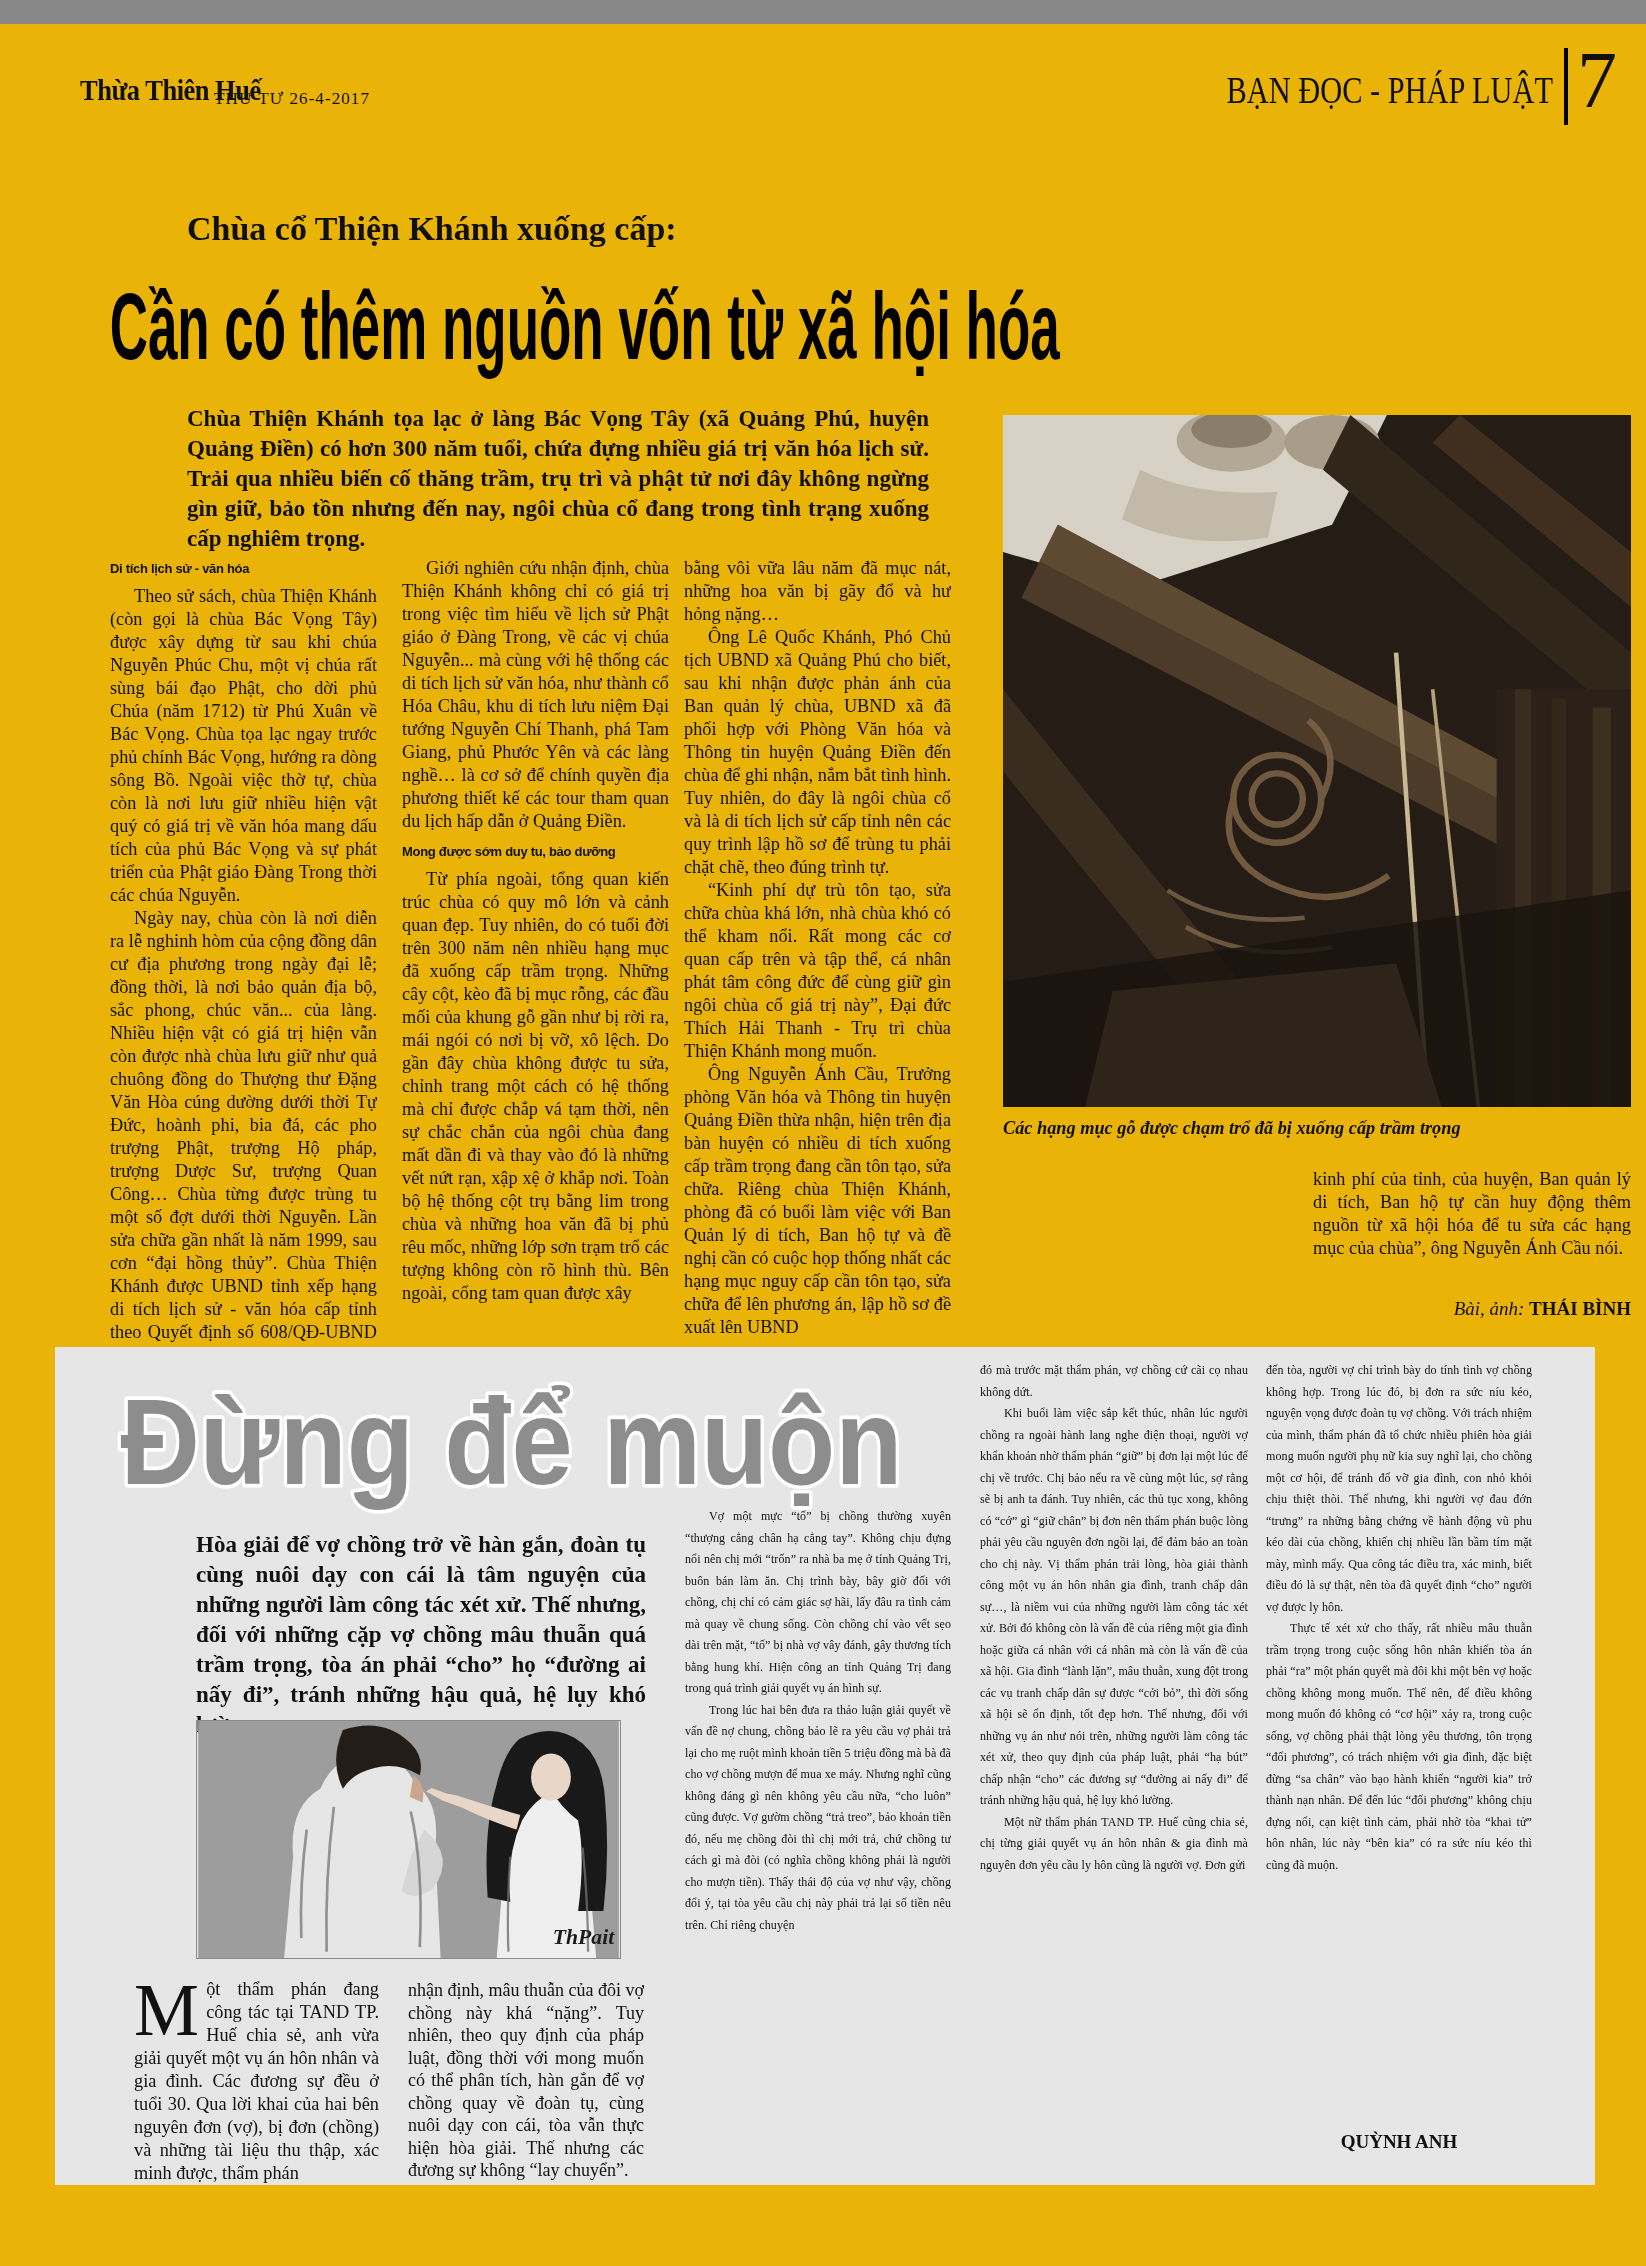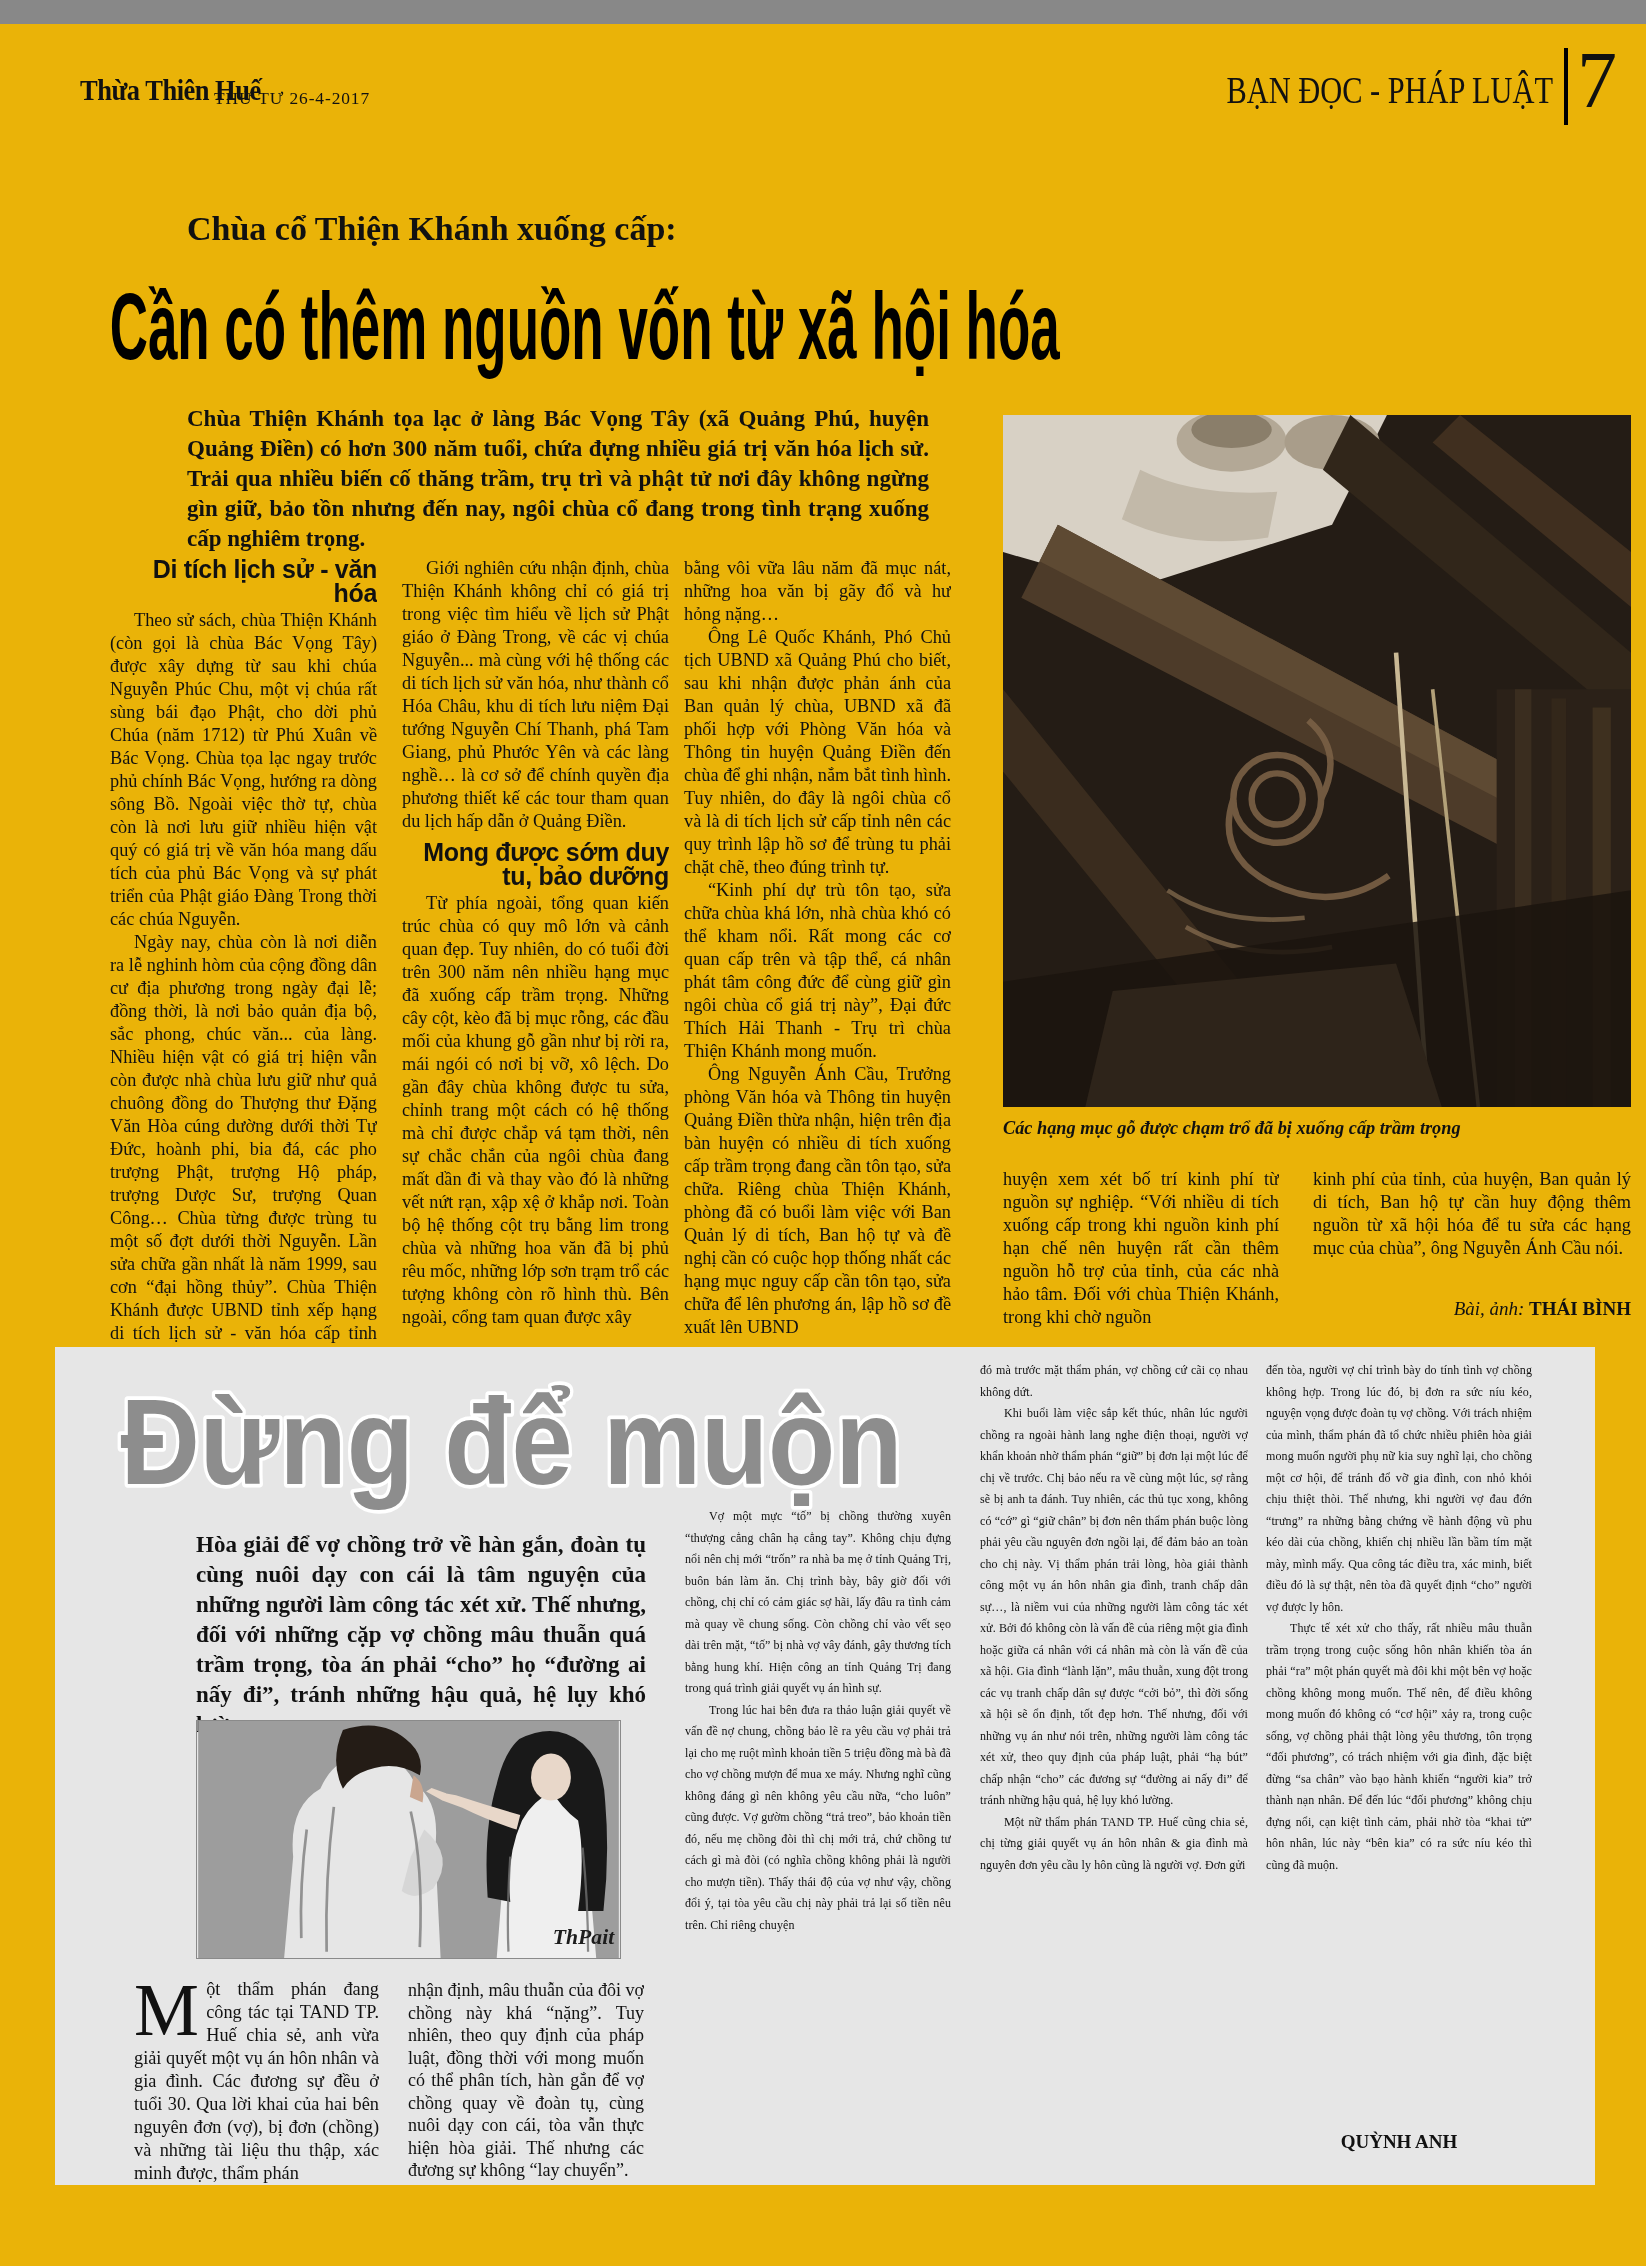--- a/index.html
+++ b/index.html
@@ -12,22 +12,22 @@
   .section{font-size:38px;text-align:right;white-space:nowrap;transform:scaleX(0.8);transform-origin:right center;letter-spacing:0;}
   .pagebar{background:#000;}
   .pagenum{font-size:80px;line-height:1;font-weight:400;}
   
   .kicker{font-size:34px;font-weight:bold;white-space:nowrap;}
   .lede{font-size:23px;font-weight:bold;line-height:30px;text-align:justify;}
   .col{text-align:justify;overflow:hidden;}
   .a1col{font-size:18.3px;line-height:23px;}
   .col p{margin:0;}
   .col p.ind{text-indent:24px;}
-  .subhead{font-family:"Liberation Sans",sans-serif;font-weight:bold;font-size:25px;line-height:24px;
-           letter-spacing:-0.3px;text-align:right;margin:0 0 3.7px 0;}
+  .subhead{font-family:"Liberation Sans",sans-serif;font-weight:bold;font-size:13px;line-height:24px;
+           letter-spacing:-0.3px;text-align:left;margin:0 0 3.7px 0;}
   .subhead.mid{margin-top:7.3px;}
   .caption{font-size:18.3px;line-height:22px;font-weight:bold;font-style:italic;text-align:left;}
   .byline1{font-size:19px;text-align:right;}
   .byline1 .pre{font-style:italic;}
   .byline1 .name{font-weight:bold;}
   
   .graybox{background:#e6e6e6;}
   .lede2{font-size:23px;font-weight:bold;line-height:30px;text-align:justify;}
   .a2col{font-size:12px;line-height:21.5px;letter-spacing:0.1px;}
   .a2colA{font-size:18.3px;line-height:23px;}
@@ -108,23 +108,20 @@
     <p class="ind">Từ phía ngoài, tổng quan kiến trúc chùa có quy mô lớn và cảnh quan đẹp. Tuy nhiên, do có tuổi đời trên 300 năm nên nhiều hạng mục đã xuống cấp trầm trọng. Những cây cột, kèo đã bị mục rỗng, các đầu mối của khung gỗ gần như bị rời ra, mái ngói có nơi bị vỡ, xô lệch. Do gần đây chùa không được tu sửa, chỉnh trang một cách có hệ thống mà chỉ được chắp vá tạm thời, nên sự chắc chắn của ngôi chùa đang mất dần đi và thay vào đó là những vết nứt rạn, xập xệ ở khắp nơi. Toàn bộ hệ thống cột trụ bằng lim trong chùa và những hoa văn đã bị phủ rêu mốc, những lớp sơn trạm trổ các tượng không còn rõ hình thù. Bên ngoài, cổng tam quan được xây</p>
   </div>
 
   <div class="abs col a1col" style="left:684px;top:533px;width:267px;height:791px;">
     <p>bằng vôi vữa lâu năm đã mục nát, những hoa văn bị gãy đổ và hư hỏng nặng…</p>
     <p class="ind">Ông Lê Quốc Khánh, Phó Chủ tịch UBND xã Quảng Phú cho biết, sau khi nhận được phản ánh của Ban quản lý chùa, UBND xã đã phối hợp với Phòng Văn hóa và Thông tin huyện Quảng Điền đến chùa để ghi nhận, nắm bắt tình hình. Tuy nhiên, do đây là ngôi chùa cổ và là di tích lịch sử cấp tỉnh nên các quy trình lập hồ sơ để trùng tu phải chặt chẽ, theo đúng trình tự.</p>
     <p class="ind">“Kinh phí dự trù tôn tạo, sửa chữa chùa khá lớn, nhà chùa khó có thể kham nổi. Rất mong các cơ quan cấp trên và tập thể, cá nhân phát tâm công đức để cùng giữ gìn ngôi chùa cổ giá trị này”, Đại đức Thích Hải Thanh - Trụ trì chùa Thiện Khánh mong muốn.</p>
     <p class="ind">Ông Nguyễn Ánh Cầu, Trưởng phòng Văn hóa và Thông tin huyện Quảng Điền thừa nhận, hiện trên địa bàn huyện có nhiều di tích xuống cấp trầm trọng đang cần tôn tạo, sửa chữa. Riêng chùa Thiện Khánh, phòng đã có buổi làm việc với Ban Quản lý di tích, Ban hộ tự và đề nghị cần có cuộc họp thống nhất các hạng mục nguy cấp cần tôn tạo, sửa chữa để lên phương án, lập hồ sơ đề xuất lên UBND</p>
   </div>
 
-  <div class="abs col a1col" style="left:1003px;top:1144px;width:276px;height:175px;">
-    <p>huyện xem xét bố trí kinh phí từ nguồn sự nghiệp. “Với nhiều di tích xuống cấp trong khi nguồn kinh phí hạn chế nên huyện rất cần thêm nguồn hỗ trợ của tỉnh, của các nhà hảo tâm. Đối với chùa Thiện Khánh, trong khi chờ nguồn</p>
-  </div>
 
   <div class="abs col a1col" style="left:1313px;top:1144px;width:318px;height:126px;">
     <p>kinh phí của tỉnh, của huyện, Ban quản lý di tích, Ban hộ tự cần huy động thêm nguồn từ xã hội hóa để tu sửa các hạng mục của chùa”, ông Nguyễn Ánh Cầu nói.</p>
   </div>
 
   <div class="abs byline1" style="left:1313px;top:1274px;width:318px;text-align:right;">
     <span class="pre">Bài, ảnh:</span>
     <span> </span>
     <span class="name">THÁI BÌNH</span>
   </div>

